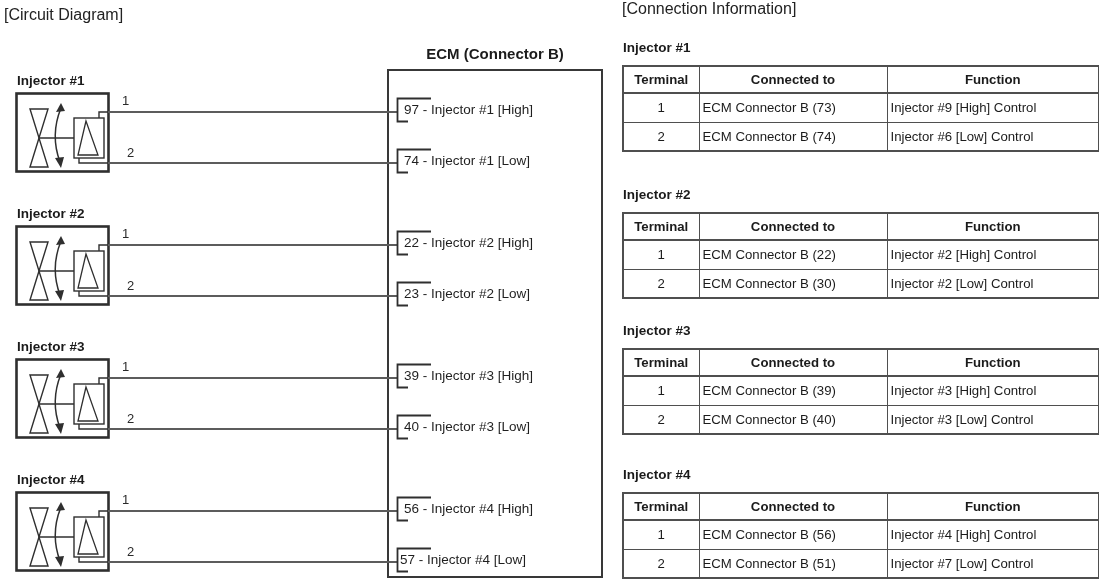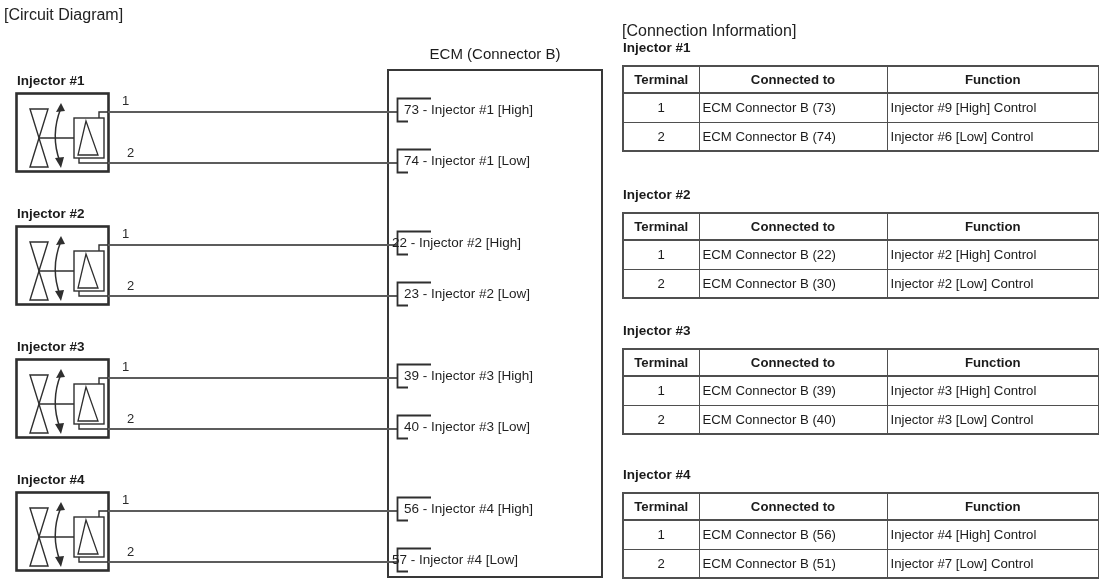--- a/index.html
+++ b/index.html
@@ -2,21 +2,21 @@
 <html><head>
 <meta charset="utf-8">
 <style>
   html,body{margin:0;padding:0;background:#fff;}
   .stage{
     position:relative;width:1099px;height:586px;background:#ffffff;
     font-family:"Liberation Sans",sans-serif;color:#1b1b1b;overflow:hidden;
   }
   .abs{position:absolute;}
   .heading{font-size:16px;color:#222;white-space:nowrap;}
-  .ecm-title{width:216px;text-align:center;font-weight:normal;font-size:15px;white-space:nowrap;}
+  .ecm-title{width:216px;text-align:center;font-weight:bold;font-size:15px;white-space:nowrap;}
   .ecm-box{width:216px;height:509px;border:2px solid #383838;box-sizing:border-box;background:#fff;}
   .inj-label{font-weight:bold;font-size:13.5px;white-space:nowrap;}
   .t-num{font-size:13px;color:#2a2a2a;}
   .wire{width:290px;height:1.5px;background:#5c5c5c;}
   .pin-label{font-size:13.5px;line-height:15px;white-space:nowrap;color:#1f1f1f;}
   .section{position:absolute;left:622px;width:476px;}
   .tbl-label{font-weight:bold;font-size:13.5px;margin:0 0 10px 1px;white-space:nowrap;}
   table.tbl{border-collapse:collapse;table-layout:fixed;width:476px;border:2px solid #4f4f4f;}
   table.tbl th,table.tbl td{
     border:1.4px solid #4f4f4f;font-size:13.2px;white-space:nowrap;overflow:hidden;
@@ -65,40 +65,40 @@
     <div class="abs t-num" style="left:122px;top:93px">1</div>
     <div class="abs t-num" style="left:127px;top:145px">2</div>
     <div class="abs wire" style="left:108px;top:111px"></div>
     <div class="abs wire" style="left:108px;top:162px"></div>
     <svg class="abs" style="left:396px;top:97px" width="36" height="26">
         <use href="#pinbracket"></use>
       </svg>
     <svg class="abs" style="left:396px;top:148px" width="36" height="26">
         <use href="#pinbracket"></use>
       </svg>
-    <div class="abs pin-label" style="left:404px;top:102px">73 - Injector #1 [High]</div>
+    <div class="abs pin-label" style="left:404px;top:102px">97 - Injector #1 [High]</div>
     <div class="abs pin-label" style="left:404px;top:153px">74 - Injector #1 [Low]</div>
   </div>
 
   <div>
     <div class="abs inj-label" style="left:17px;top:206px">Injector #2</div>
     <svg class="abs" style="left:15px;top:225px" width="95" height="81">
         <use href="#injsym"></use>
       </svg>
     <div class="abs t-num" style="left:122px;top:226px">1</div>
     <div class="abs t-num" style="left:127px;top:278px">2</div>
     <div class="abs wire" style="left:108px;top:244px"></div>
     <div class="abs wire" style="left:108px;top:295px"></div>
     <svg class="abs" style="left:396px;top:230px" width="36" height="26">
         <use href="#pinbracket"></use>
       </svg>
     <svg class="abs" style="left:396px;top:281px" width="36" height="26">
         <use href="#pinbracket"></use>
       </svg>
-    <div class="abs pin-label" style="left:392px;top:235px">22 - Injector #2 [High]</div>
+    <div class="abs pin-label" style="left:404px;top:235px">22 - Injector #2 [High]</div>
     <div class="abs pin-label" style="left:404px;top:286px">23 - Injector #2 [Low]</div>
   </div>
 
   <div>
     <div class="abs inj-label" style="left:17px;top:339px">Injector #3</div>
     <svg class="abs" style="left:15px;top:358px" width="95" height="81">
         <use href="#injsym"></use>
       </svg>
     <div class="abs t-num" style="left:122px;top:359px">1</div>
     <div class="abs t-num" style="left:127px;top:411px">2</div>
@@ -123,24 +123,24 @@
     <div class="abs t-num" style="left:127px;top:544px">2</div>
     <div class="abs wire" style="left:108px;top:510px"></div>
     <div class="abs wire" style="left:108px;top:561px"></div>
     <svg class="abs" style="left:396px;top:496px" width="36" height="26">
         <use href="#pinbracket"></use>
       </svg>
     <svg class="abs" style="left:396px;top:547px" width="36" height="26">
         <use href="#pinbracket"></use>
       </svg>
     <div class="abs pin-label" style="left:404px;top:501px">56 - Injector #4 [High]</div>
-    <div class="abs pin-label" style="left:392px;top:552px">57 - Injector #4 [Low]</div>
-  </div>
-
-  <div class="abs heading" style="left:622px;top:22px">[Connection Information]</div>
+    <div class="abs pin-label" style="left:400px;top:552px">57 - Injector #4 [Low]</div>
+  </div>
+
+  <div class="abs heading" style="left:622px;top:0">[Connection Information]</div>
 
   <div class="section" style="top:40px">
     <div class="tbl-label">Injector #1</div>
     <table class="tbl">
       <colgroup>
           <col style="width:76px">
           <col style="width:188px">
           <col style="width:212px">
         </colgroup>
       <thead>

